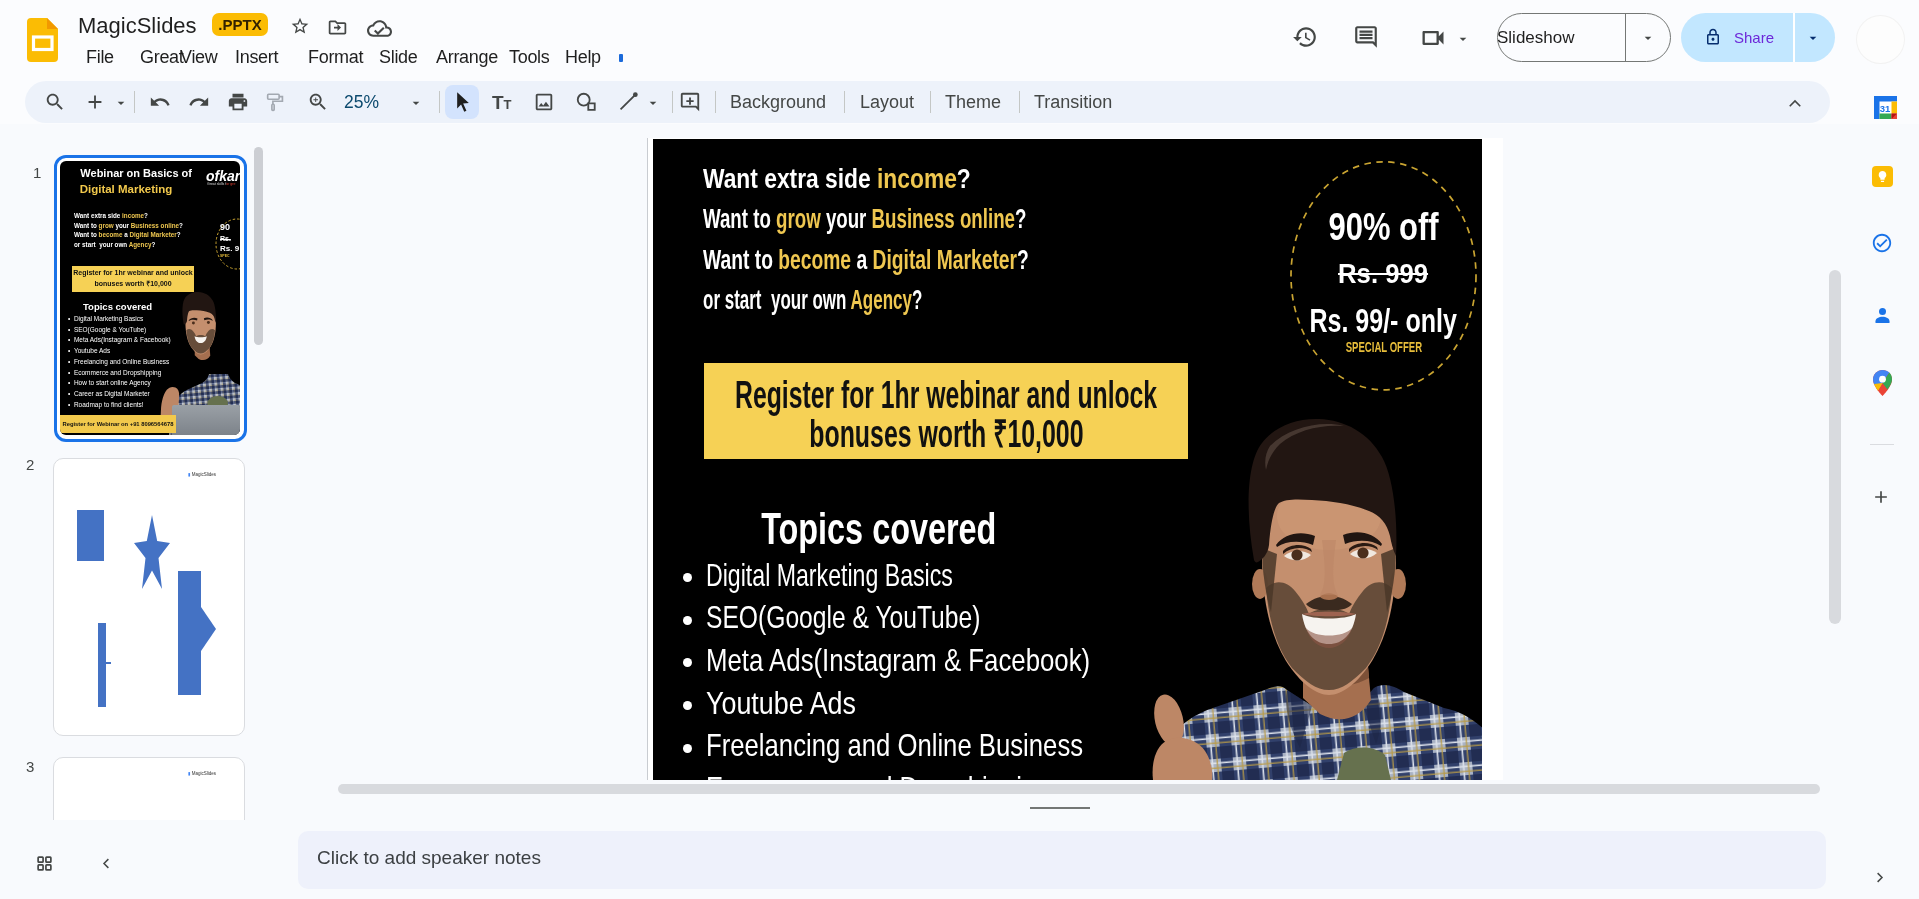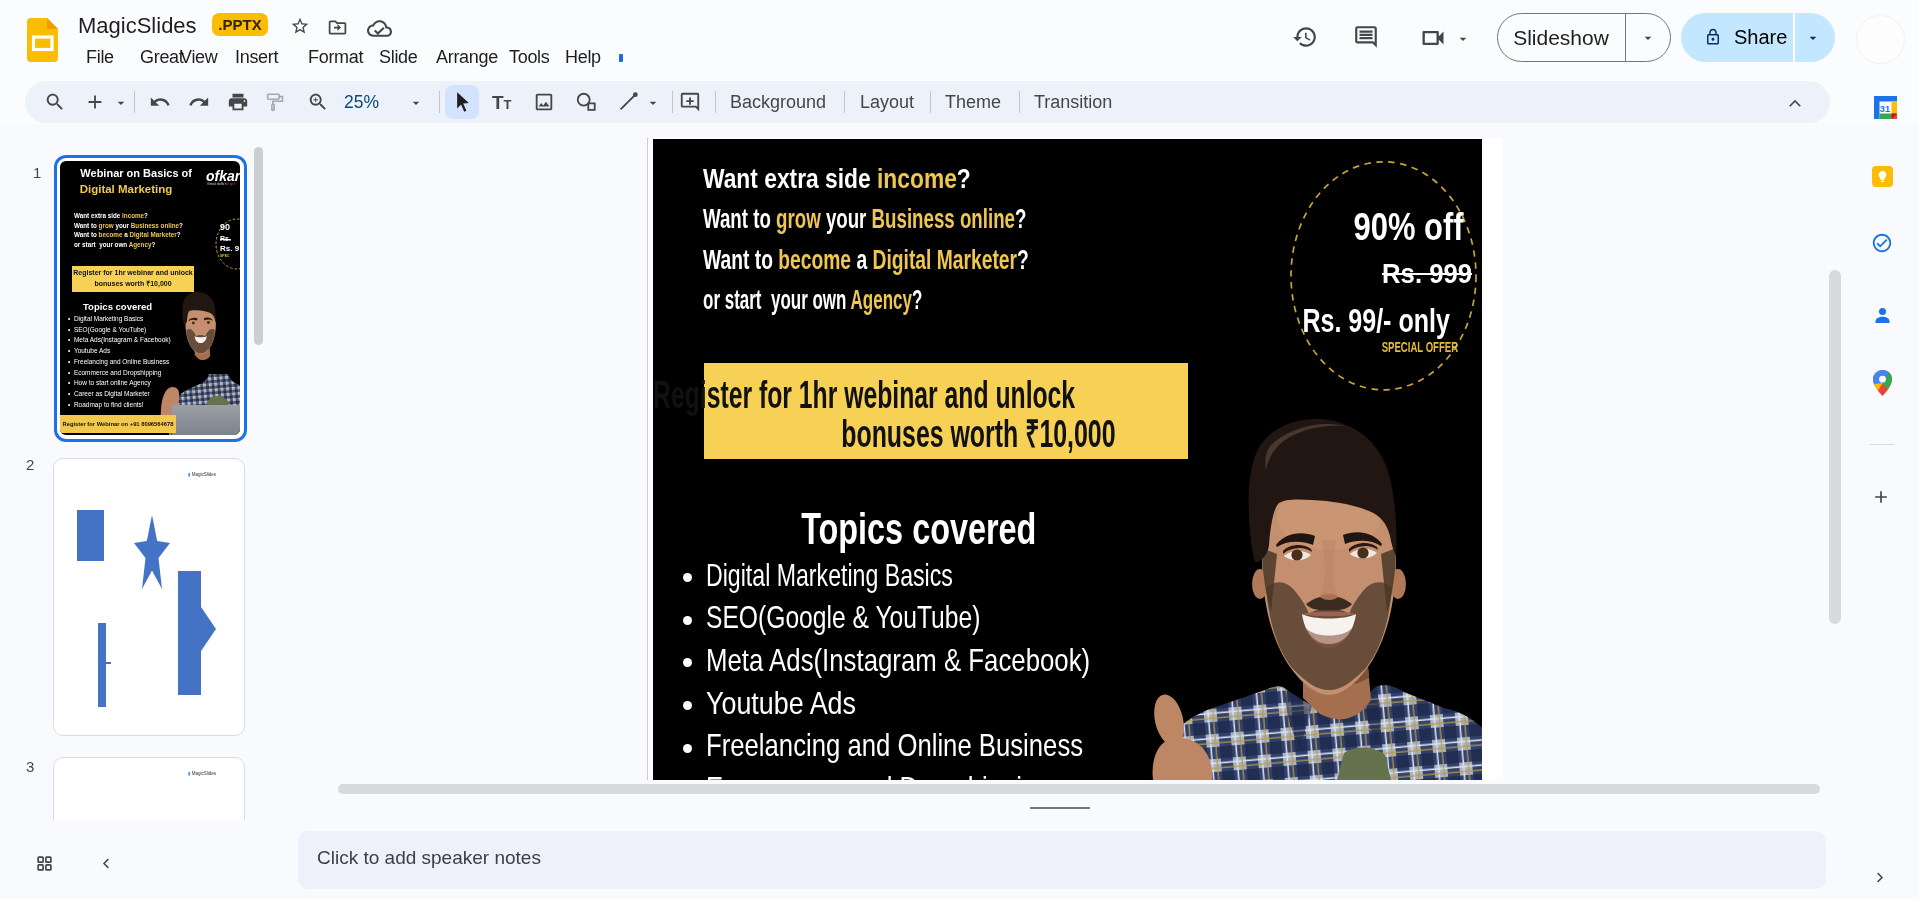--- a/index.html
+++ b/index.html
@@ -15,21 +15,21 @@
 .tsep{position:absolute;top:10px;width:1px;height:22px;background:#c4c7c5}
 .tbtn{position:absolute;top:90px;font-size:18px;color:#444746;line-height:24px}
 
 #strip{position:absolute;left:0;top:124px;width:270px;height:696px;background:#f8fafd;overflow:hidden}
 .snum{position:absolute;font-size:15px;color:#444746}
 .thumbcard{position:absolute;left:53px;width:192px;background:#fff;border:1px solid #dadce0;border-radius:10px;overflow:hidden}
 
 #page{position:absolute;left:647px;top:138px;width:856px;height:642px;background:#fff;border-left:1px solid #c9ccd1}
 #slide{position:absolute;left:653px;top:139px;width:829px;height:641px;background:#000;overflow:hidden}
 .sx{display:inline-block;transform-origin:0 50%;white-space:pre}
-.cline{display:flex;justify-content:flex-end}
+.cline{display:flex;justify-content:center}
 .yel{color:#efc750}
 
 #hscroll{position:absolute;left:338px;top:784px;width:1482px;height:10px;border-radius:5px;background:#d8dade}
 #vscroll{position:absolute;left:1829px;top:270px;width:12px;height:354px;border-radius:6px;background:#d8dade}
 #stripscroll{position:absolute;left:254px;top:147px;width:9px;height:198px;border-radius:5px;background:#ccced3}
 #notes{position:absolute;left:298px;top:831px;width:1528px;height:58px;background:#eef1fb;border-radius:10px;font-size:19px;color:#3c4043;line-height:53px;padding-left:19px}
 #handle{position:absolute;left:1030px;top:807px;width:60px;height:2px;background:#747775}
 </style>
 </head>
 <body>
@@ -62,31 +62,31 @@
     <path d="M21.99 4c0-1.1-.89-2-1.99-2H4c-1.1 0-2 .9-2 2v12c0 1.1.9 2 2 2h14l4 4-.01-18zM20 4v13.17L18.83 16H4V4h16zM6 12h12v2H6zm0-3h12v2H6zm0-3h12v2H6z"></path>
   </svg>
 <svg class="abs" style="left:1419px;top:24px" width="28" height="28" viewBox="0 0 24 24" fill="#444746">
     <path d="M17 10.5V7c0-.55-.45-1-1-1H4c-.55 0-1 .45-1 1v10c0 .55.45 1 1 1h12c.55 0 1-.45 1-1v-3.5l4 4v-11l-4 4zM15 16H5V8h10v8z"></path>
   </svg>
 <svg class="abs" style="left:1455px;top:31px" width="16" height="16" viewBox="0 0 24 24" fill="#444746">
     <path d="M7 10l5 5 5-5z"></path>
   </svg>
 
 <div class="abs" style="left:1497px;top:13px;width:174px;height:49px;border:1px solid #747775;border-radius:24.5px"></div>
-<div class="abs" style="left:1497px;top:13px;width:128px;height:53px;font-size:21px;color:#1f1f1f;text-align:center;line-height:49px">Slideshow</div>
+<div class="abs" style="left:1497px;top:13px;width:128px;height:53px;font-size:17px;color:#1f1f1f;text-align:left;line-height:49px">Slideshow</div>
 <div class="abs" style="left:1625px;top:13px;width:1px;height:49px;background:#747775"></div>
 <svg class="abs" style="left:1640px;top:30px" width="16" height="16" viewBox="0 0 24 24" fill="#444746">
     <path d="M7 10l5 5 5-5z"></path>
   </svg>
 
 <div class="abs" style="left:1681px;top:13px;width:154px;height:49px;background:#c2e7ff;border-radius:24.5px"></div>
 <svg class="abs" style="left:1704px;top:28px" width="18" height="18" viewBox="0 0 24 24" fill="#062e6f">
     <path d="M18 8h-1V6c0-2.76-2.24-5-5-5S7 3.24 7 6v2H6c-1.1 0-2 .9-2 2v10c0 1.1.9 2 2 2h12c1.1 0 2-.9 2-2V10c0-1.1-.9-2-2-2zM9 6c0-1.66 1.34-3 3-3s3 1.34 3 3v2H9V6zm9 14H6V10h12v10zm-6-3c1.1 0 2-.9 2-2s-.9-2-2-2-2 .9-2 2 .9 2 2 2z"></path>
   </svg>
-<div class="abs" style="left:1734px;top:13px;height:66px;font-size:20px;font-weight:500;color:#000000;line-height:49px">Share</div>
+<div class="abs" style="left:1734px;top:13px;height:66px;font-size:15px;font-weight:500;color:#6d28d9;line-height:49px">Share</div>
 <div class="abs" style="left:1793px;top:13px;width:1.5px;height:49px;background:#fff"></div>
 <svg class="abs" style="left:1805px;top:30px" width="16" height="16" viewBox="0 0 24 24" fill="#062e6f">
     <path d="M7 10l5 5 5-5z"></path>
   </svg>
 
 <div class="abs" style="left:1856px;top:15px;width:49px;height:49px;border-radius:50%;background:#fdfdfd;box-shadow:0 0 0 1px #f2f2f2 inset"></div>
 <div class="menu" style="left:86px">File</div>
 <div class="menu" style="left:140px">Great</div>
 <div class="menu" style="left:180px">View</div>
 <div class="menu" style="left:235px">Insert</div>

